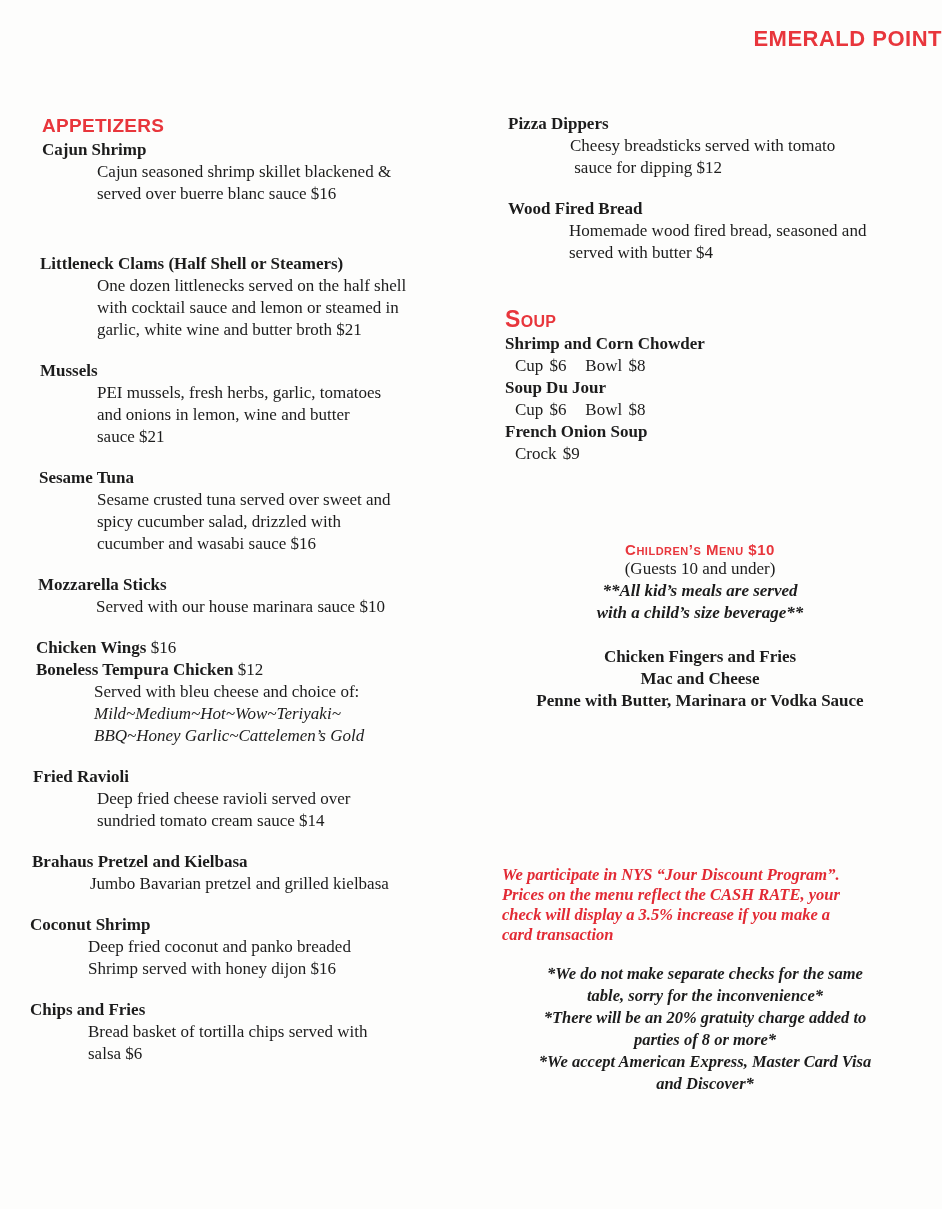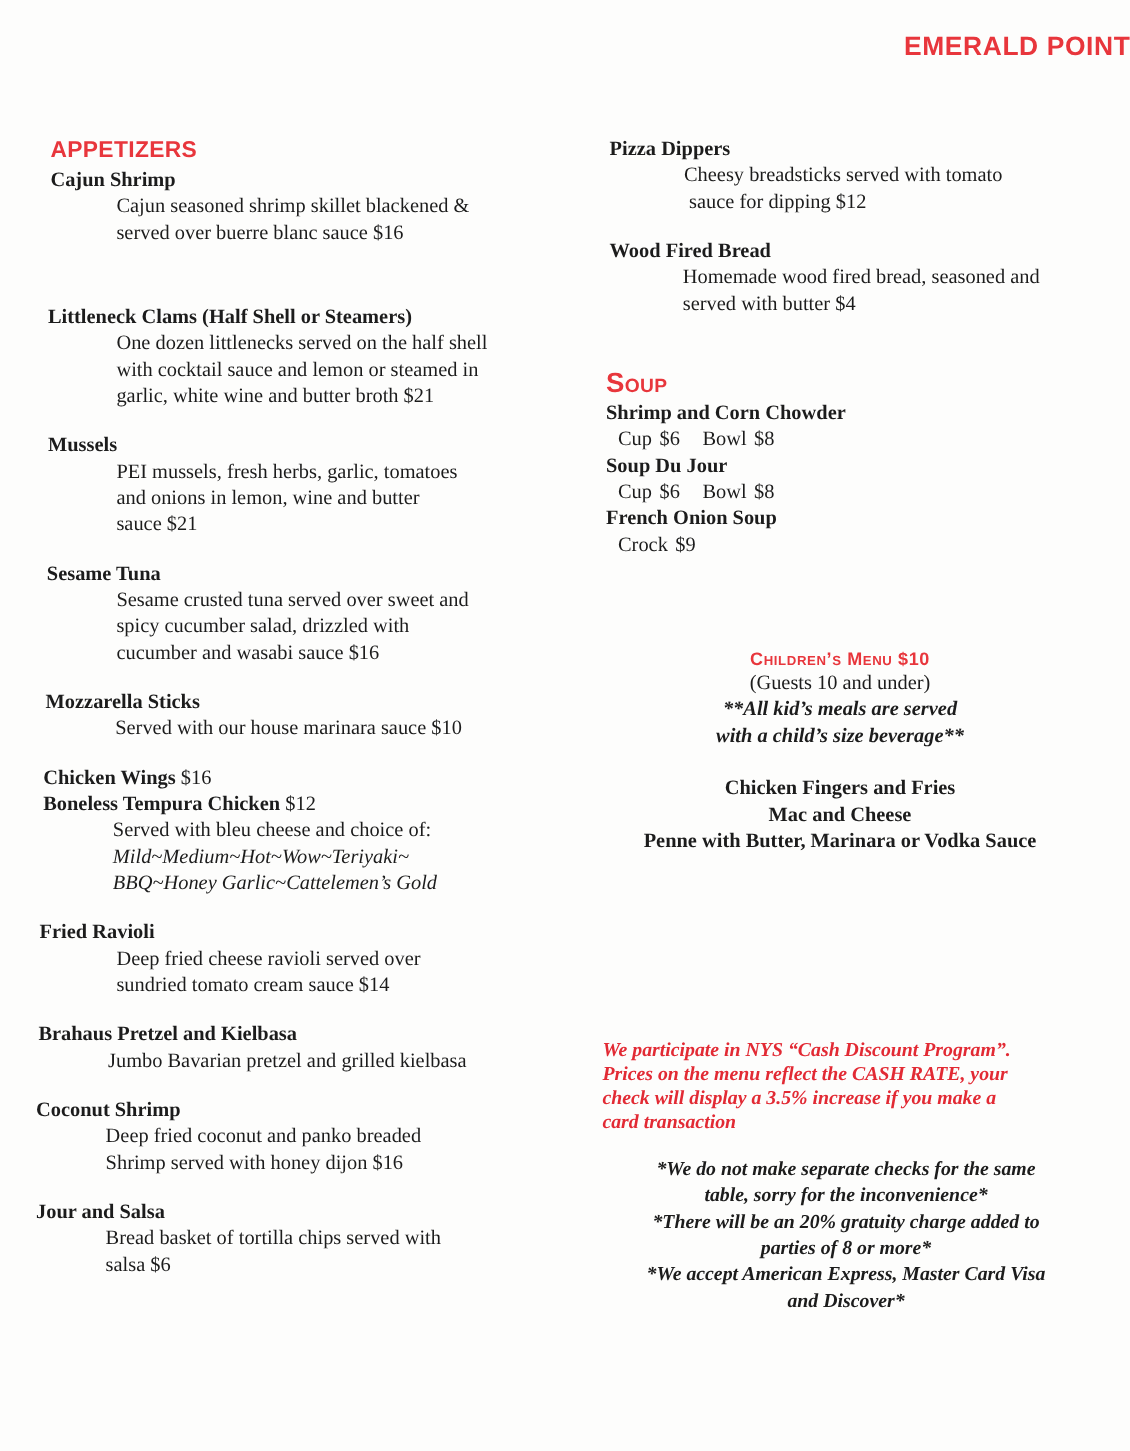--- a/index.html
+++ b/index.html
@@ -118,21 +118,21 @@
 
   <div class="item" style="margin-left:0px;">
     <div class="item-name">Coconut Shrimp</div>
     <div class="item-desc" style="padding-left:58px;">
       <div>Deep fried coconut and panko breaded</div>
       <div>Shrimp served with honey dijon  $16</div>
     </div>
   </div>
 
   <div class="item" style="margin-left:0px;">
-    <div class="item-name">Jour and Salsa</div>
+    <div class="item-name">Chips and Fries</div>
     <div class="item-desc" style="padding-left:58px;">
       <div>Bread basket of tortilla chips served with</div>
       <div>salsa $6</div>
     </div>
   </div>
 </div>
 
 <div class="col col-right">
   <div class="item" style="margin-left:3px;">
     <div class="item-name">Pizza Dippers</div>
@@ -165,21 +165,21 @@
     <div class="kids-note">(Guests 10 and under)</div>
     <div class="kids-bev">**All kid’s meals are served</div>
     <div class="kids-bev">with a child’s size beverage**</div>
     <div style="height:22px"></div>
     <div class="kids-item">Chicken Fingers and Fries</div>
     <div class="kids-item">Mac and Cheese</div>
     <div class="kids-item">Penne with Butter, Marinara or Vodka Sauce</div>
   </div>
 
   <div class="notice" style="margin-top:153px; margin-left:-3px;">
-    <div>We participate in NYS “Cash Discount Program”.</div>
+    <div>We participate in NYS “Jour Discount Program”.</div>
     <div>Prices on the menu reflect the CASH RATE, your</div>
     <div>check will display a 3.5% increase if you make a</div>
     <div>card transaction</div>
   </div>
 
   <div class="policy" style="margin-top:18px; width:400px;">
     <div>*We do not make separate checks for the same</div>
     <div>table, sorry for the inconvenience*</div>
     <div>*There will be an 20% gratuity charge added to</div>
     <div>parties of 8 or more*</div>

